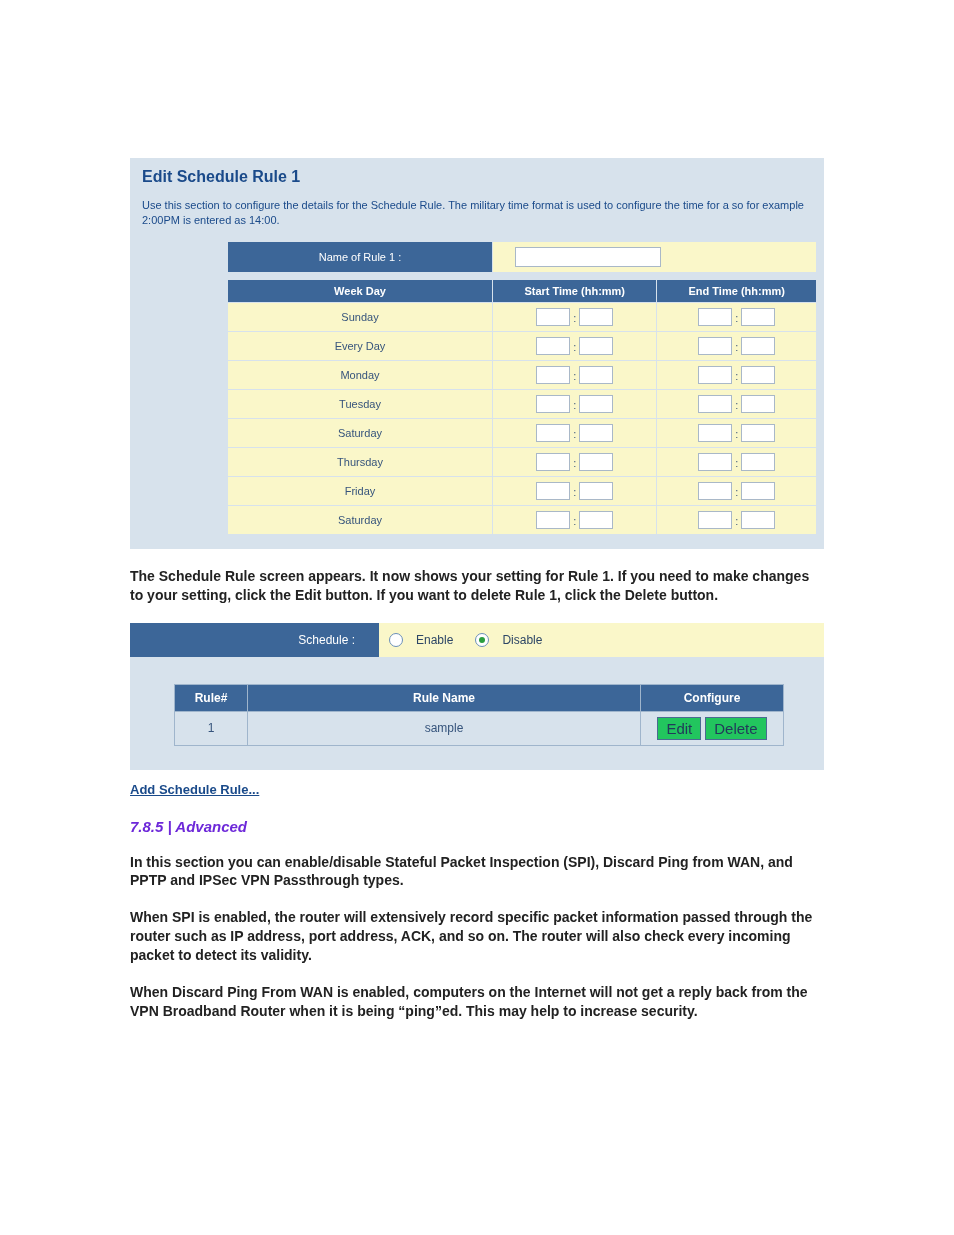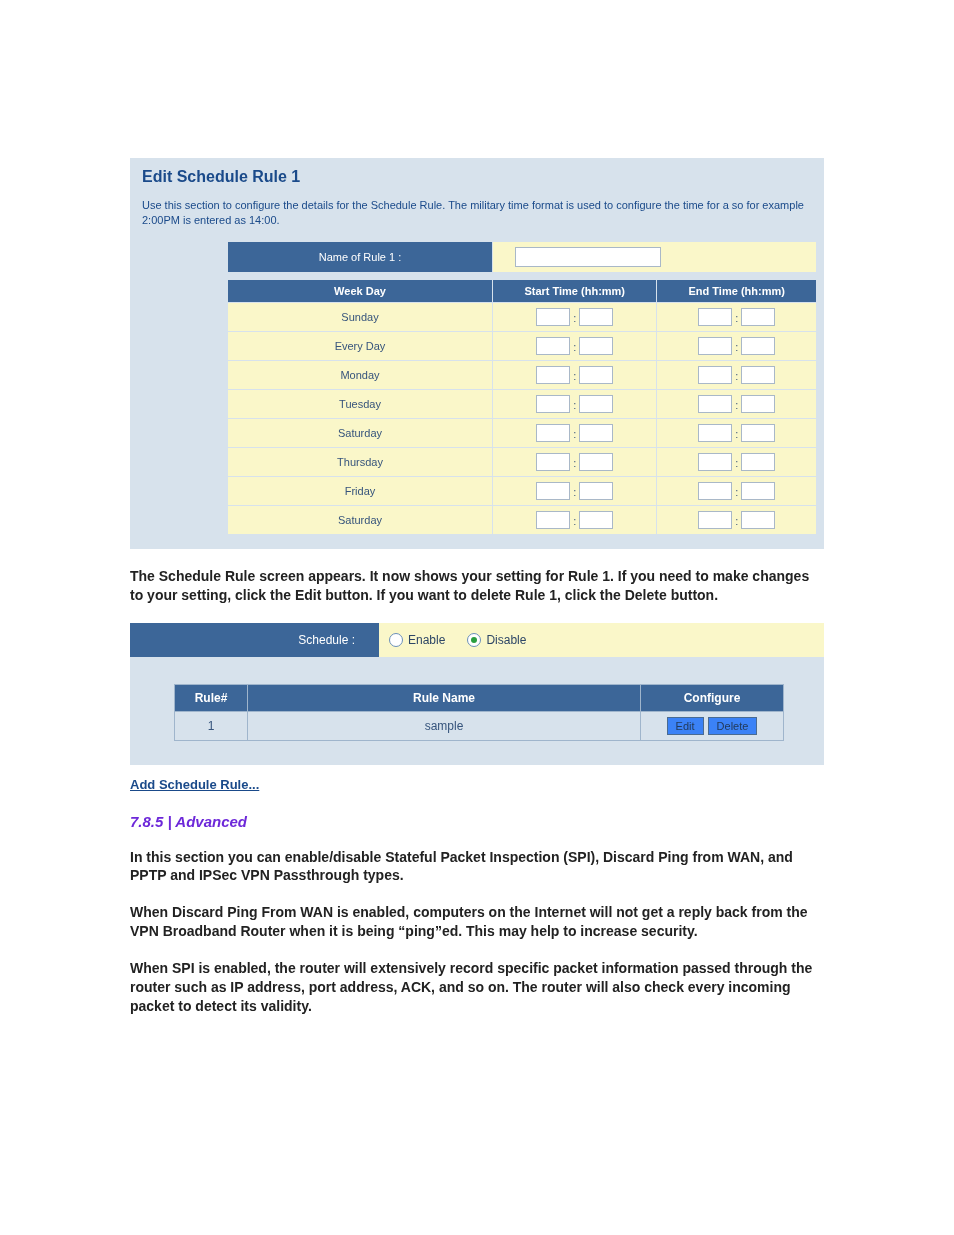--- a/index.html
+++ b/index.html
@@ -99,20 +99,21 @@
     display: flex;
     align-items: center;
     padding-left: 10px;
     font-size: 12px;
     color: #2d4666;
   }
   .radio {
     display: inline-flex;
     align-items: center;
     margin-right: 22px;
+    gap: 8px;
   }
   .radio .dot {
     width: 12px;
     height: 12px;
     border: 1px solid #6b90b8;
     border-radius: 50%;
     margin-right: 5px;
     display: inline-flex;
     align-items: center;
     justify-content: center;
@@ -140,23 +141,23 @@
   table.rules td {
     border: 1px solid #9fb5cc;
     padding: 5px;
     text-align: center;
     color: #36547c;
     background: #d7e2ec;
   }
   .btn {
     display: inline-block;
     border: 1px solid #4a6b91;
-    background: #3b82f6;
+    background: #22c55e;
     color: #223a5a;
-    font-size: 11px;
+    font-size: 15px;
     padding: 2px 8px;
     margin: 0 2px;
     cursor: pointer;
   }
   .addlink {
     color: #1a4a8a;
     font-size: 13px;
     font-weight: bold;
     text-decoration: underline;
     display: inline-block;
@@ -277,16 +278,16 @@
             <td><span class="btn">Edit</span><span class="btn">Delete</span></td>
           </tr>
         </tbody>
     </table>
   </div>
 
   <a class="addlink" href="#">Add Schedule Rule...</a>
 
   <div class="secheading">7.8.5 | Advanced</div>
   <p class="bodytext">In this section you can enable/disable Stateful Packet Inspection (SPI), Discard Ping from WAN, and PPTP and IPSec VPN Passthrough types.</p>
+  <p class="bodytext">When SPI is enabled, the router will extensively record specific packet information passed through the router such as IP address, port address, ACK, and so on. The router will also check every incoming packet to detect its validity.</p>
   <p class="bodytext">When Discard Ping From WAN is enabled, computers on the Internet will not get a reply back from the VPN Broadband Router when it is being “ping”ed. This may help to increase security.</p>
-  <p class="bodytext">When SPI is enabled, the router will extensively record specific packet information passed through the router such as IP address, port address, ACK, and so on. The router will also check every incoming packet to detect its validity.</p>
 
 </div>
 
 </body></html>

